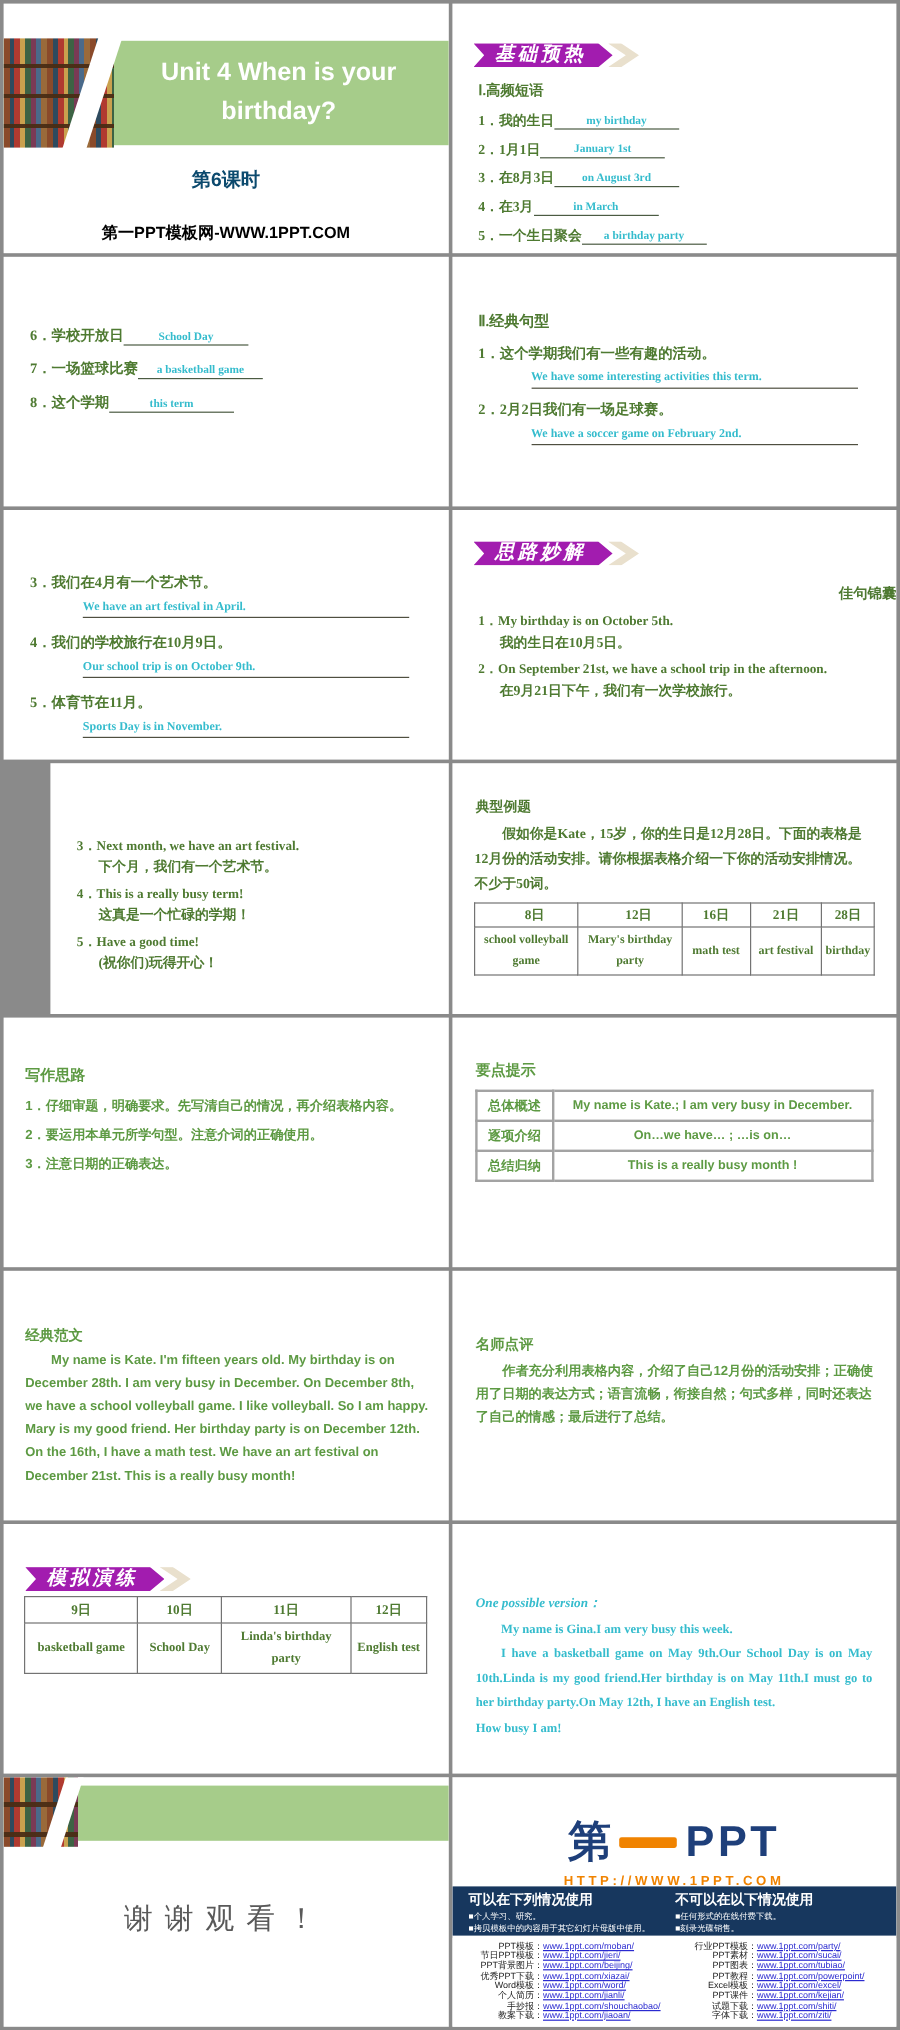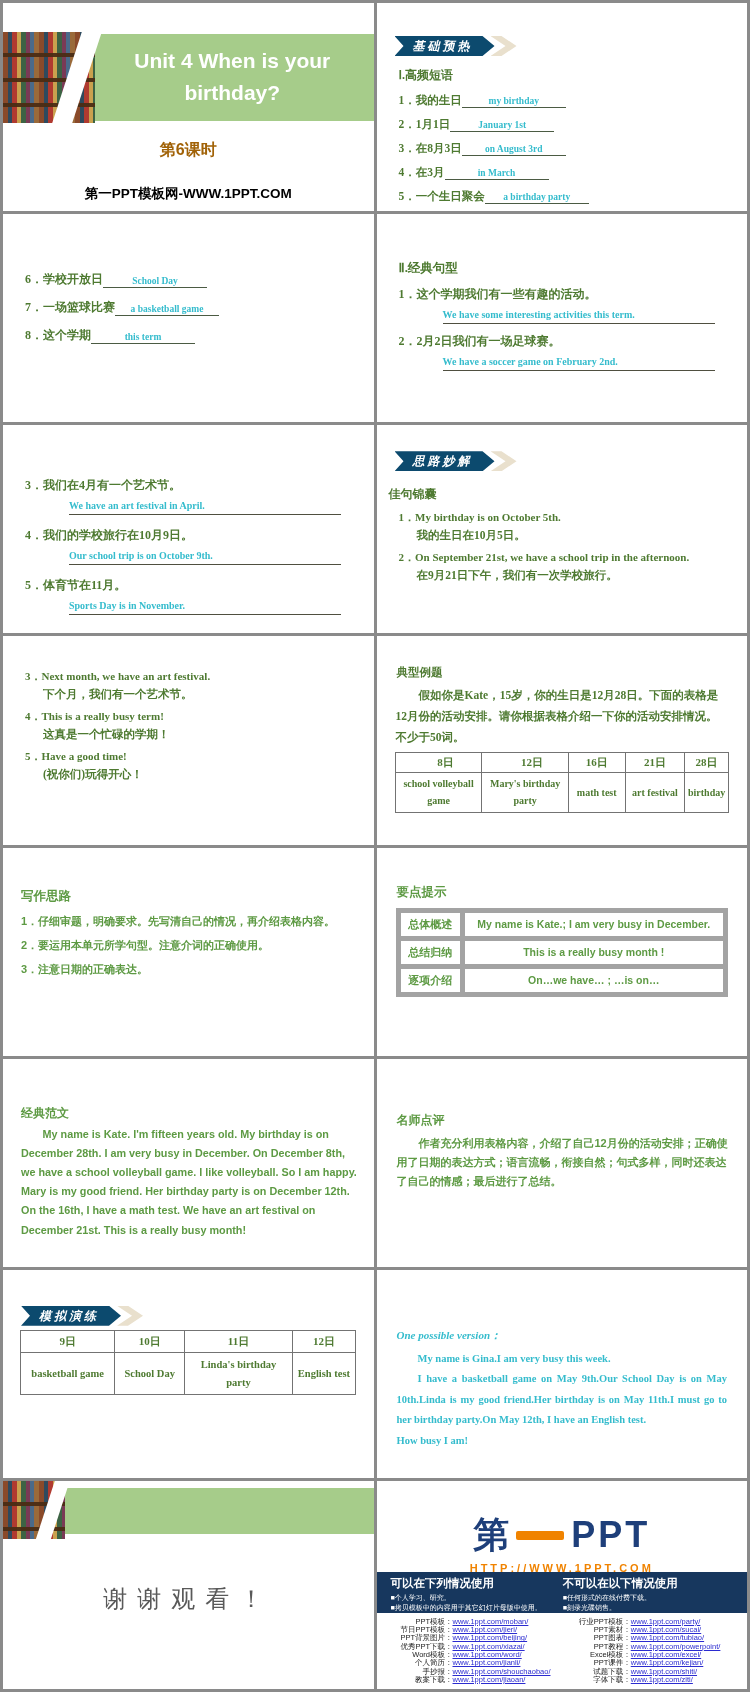--- a/index.html
+++ b/index.html
@@ -7,22 +7,22 @@
 body { width:750px; font-family:"Liberation Serif", serif; }
 .page { width:750px; height:1692px; background:#8a8a8a; display:grid;
   grid-template-columns:1fr 1fr; grid-template-rows:repeat(8,1fr);
   gap:3px; padding:3px; }
 .slide { background:#fff; position:relative; overflow:hidden; font-weight:bold; }
 
 
 .gser { color:#4e7a31; }
 .gsans { color:#5d9a43; font-family:"Liberation Sans", sans-serif; }
 .banner-row { display:flex; align-items:center; height:20px; margin-left:18px; }
-.banner { height:20px; line-height:20px; background:#0c4a6e; color:#fff;
-  font-size:12px; font-style:italic; letter-spacing:3px; padding:0 22px 0 18px;
+.banner { height:20px; line-height:20px; background:#a21caf; color:#fff;
+  font-size:16px; font-style:italic; letter-spacing:3px; padding:0 22px 0 18px;
   clip-path:polygon(0 0, calc(100% - 12px) 0, 100% 50%, calc(100% - 12px) 100%, 0 100%, 9px 50%);
   font-family:"Liberation Serif", serif; }
 .tail { width:28px; height:20px; margin-left:-4px; background:#e9e0cd;
   clip-path:polygon(0 0, 11px 0, 26px 50%, 11px 100%, 0 100%, 15px 50%); }
 .itm { display:flex; align-items:flex-end; font-size:11.5px; color:#4e7a31; }
 .blank { min-width:104px; text-align:center; border-bottom:1.5px solid #4b5b43;
   font-size:9.5px; padding:0 8px 1px; color:#35bccd; }
 .enl { border-bottom:1.5px solid #4f4f40; color:#35bccd; font-size:10px;
   padding-bottom:3px; width:272px; margin-left:44px; }
 table { border-collapse:collapse; }
@@ -32,65 +32,65 @@
 
 .band1 { position:absolute; top:31px; height:87px; left:0; right:0; background:#a6cc8a; }
 .shelf { position:absolute; background:
   repeating-linear-gradient(180deg, rgba(74,44,20,0) 0 21px, rgba(74,44,20,.95) 21px 25px),
   repeating-linear-gradient(90deg,#8a4a2a 0 5px,#2e4a5e 5px 9px,#b03a30 9px 14px,#caa14e 14px 18px,#3d6344 18px 23px,#7a3a55 23px 27px,#4a6a8a 27px 31px,#9a6a3a 31px 36px); }
 .cut { position:absolute; background:#fff; transform:skewX(-18deg); }
 .s1-shelf { top:29px; height:91px; left:0; width:92px; }
 .s1-cut { top:27px; height:95px; left:64px; width:20px; }
 .title1 { position:absolute; top:42px; left:98px; right:10px; text-align:center;
   color:#fff; font-size:21px; line-height:1.5; font-family:"Liberation Sans", sans-serif; }
-.sub1 { position:absolute; top:137px; width:100%; text-align:center; color:#a16207; font-size:16px; font-family:"Liberation Sans", sans-serif; }
+.sub1 { position:absolute; top:137px; width:100%; text-align:center; color:#0c4a6e; font-size:16px; font-family:"Liberation Sans", sans-serif; }
 .foot1 { position:absolute; top:182px; width:100%; text-align:center; color:#000; font-size:13.5px; font-family:"Liberation Sans", sans-serif; }
 
 
 .s2 .banner-row { margin-top:33px; }
 .h2a { margin:11px 0 0 22px; font-size:12px; }
 .s2 .itm { margin:9px 0 0 22px; }
 .s3 { padding-top:46px; }
 .s3 .itm { margin:11px 0 0 22px; font-size:12px; }
 
 
 .h4a { margin:46px 0 0 22px; font-size:12.5px; }
 .sent { margin:9px 0 0 22px; }
 .sent .cn { font-size:12px; }
 .sent .enl { margin-top:6px; }
 .s5 { padding-top:40px; }
 .s5 .sent { margin-top:12px; }
 
 
 .s6 .banner-row { margin-top:26px; }
-.h6a { margin:15px 0 0 12px; font-size:12px; }
+.h6a { margin:15px 0 0 12px; font-size:12px;text-align:right; }
 .pair { margin:7px 0 0 22px; }
 .pair .en { font-size:11px; color:#4e7a31; }
 .pair .cn { font-size:11.5px; color:#4e7a31; margin:3px 0 0 18px; }
-.s7 { padding-top:26px; }
+.s7 { padding-top:54px;margin-left:39px; }
 .s7 .pair { margin-top:7px; }
 
 
 .h8 { margin:29px 0 0 20px; font-size:11.5px; }
 .p8 { margin:5px 19px 0 19px; font-size:11.5px; line-height:1.8; text-indent:2em; }
 .tb8 { width:334px; margin:5px auto 0; }
 .tb8 th { font-size:11px; padding:2px; }
 .tb8 td { font-size:10px; padding:3px 2px; line-height:1.65; }
 .tb8 .c1,.tb8 .c2 { width:26%;padding-left:16px; } .tb8 .c3 { width:17%; } .tb8 .c4 { width:18%; } .tb8 .c5 { width:13%; }
 .bk { word-break:break-all; }
 
 
 .s9 { padding:40px 14px 0 18px; }
 .h9 { font-size:12.5px; }
 .s9 p { font-size:11px; margin-top:9px; }
 
 
 .h10 { margin:36px 0 0 20px; font-size:12.5px; }
 .tb10 { width:332px; margin:7px auto 0; font-family:"Liberation Sans", sans-serif; }
-.tb10 th, .tb10 td { border:5px solid #a3a3a3; color:#5d9a43; font-weight:bold; }
+.tb10 th, .tb10 td { border:2px solid #a3a3a3; color:#5d9a43; font-weight:bold; }
 .tb10 th { width:64px; font-size:11px; padding:4px 2px; }
 .tb10 td { font-size:10.5px; text-align:center; padding:4px 2px; }
 
 
 .s11 { padding:46px 13px 0 18px; }
 .h11 { font-size:12px; }
 .s11 p { font-size:10.8px; line-height:1.78; text-indent:2em; margin-top:3px; }
 .s12 { padding:53px 16px 0 20px; }
 .s12 p { font-size:11px; line-height:1.75; text-indent:2em; margin-top:5px; }
 
@@ -282,26 +282,26 @@
 
   <section class="slide">
     <div class="h10 gsans">要点提示</div>
     <table class="tb10">
       <tbody>
           <tr>
         <th>总体概述</th>
         <td>My name is Kate.; I am very busy in December.</td>
       </tr>
       <tr>
+        <th>逐项介绍</th>
+        <td>On…we have… ; …is on…</td>
+      </tr>
+      <tr>
         <th>总结归纳</th>
         <td>This is a really busy month !</td>
-      </tr>
-      <tr>
-        <th>逐项介绍</th>
-        <td>On…we have… ; …is on…</td>
       </tr>
     </tbody>
       </table>
   </section>
 
   <section class="slide s11 gsans">
     <div class="h11">经典范文</div>
     <p>My name is Kate. I'm fifteen years old. My birthday is on December 28th. I am very busy in December. On December 8th, we have a school volleyball game. I like volleyball. So I am happy. Mary is my good friend. Her birthday party is on December 12th. On the 16th, I have a math test. We have an art festival on December 21st. This is a really busy month!</p>
   </section>
 

